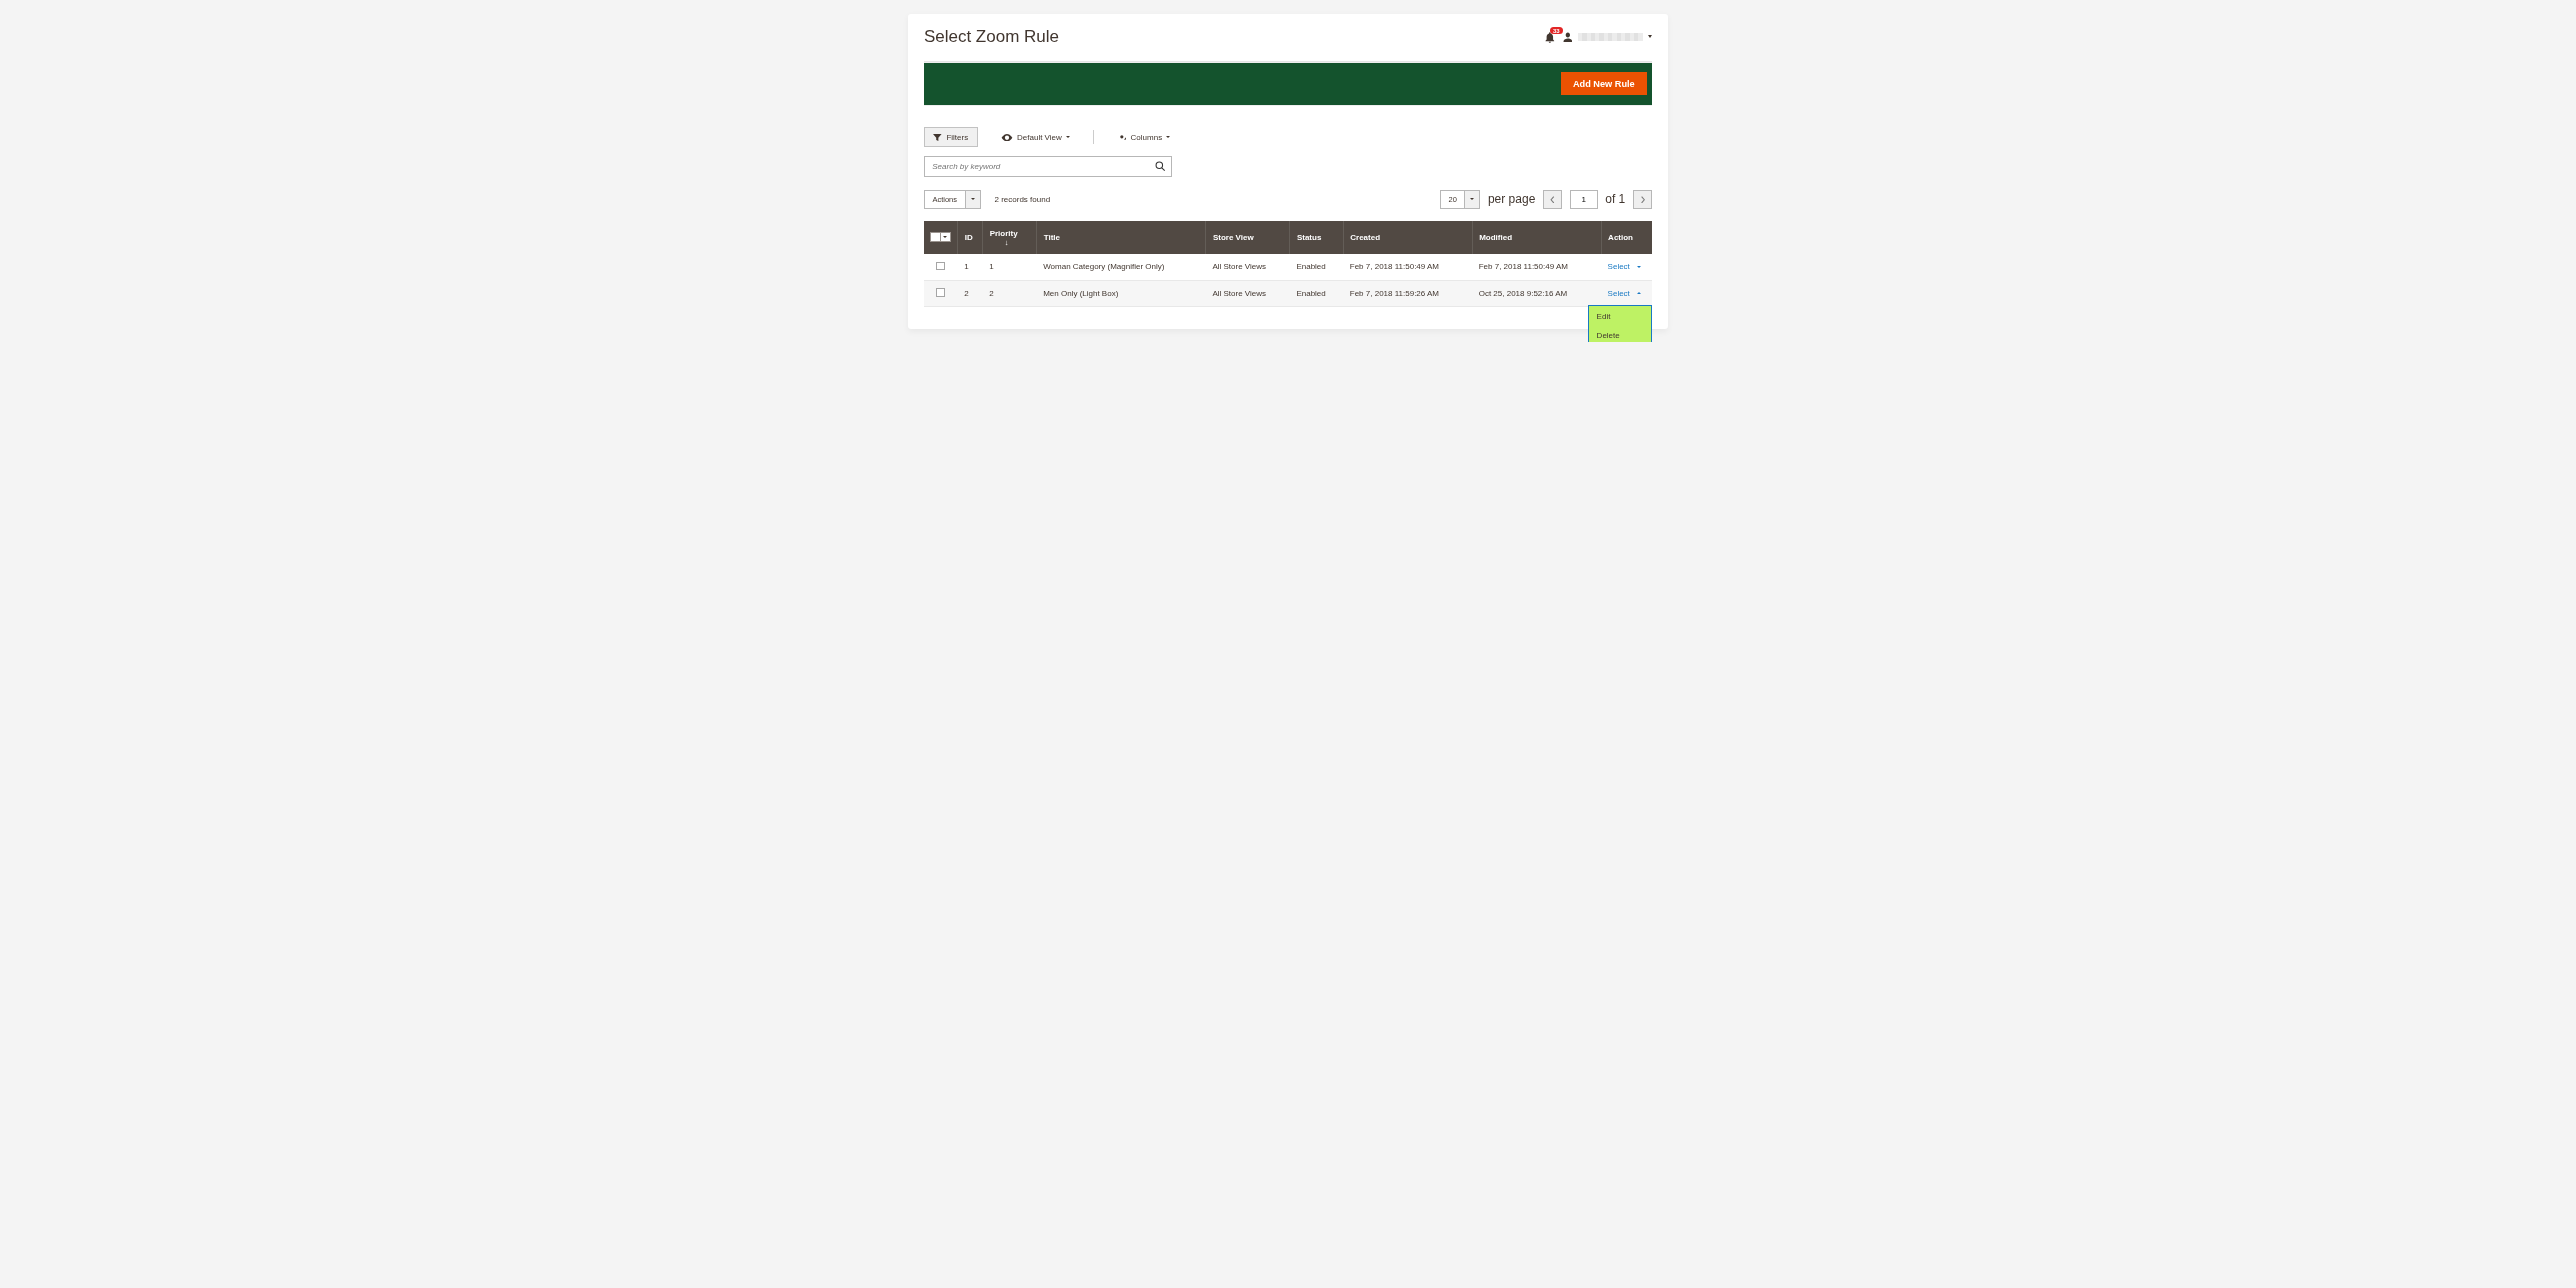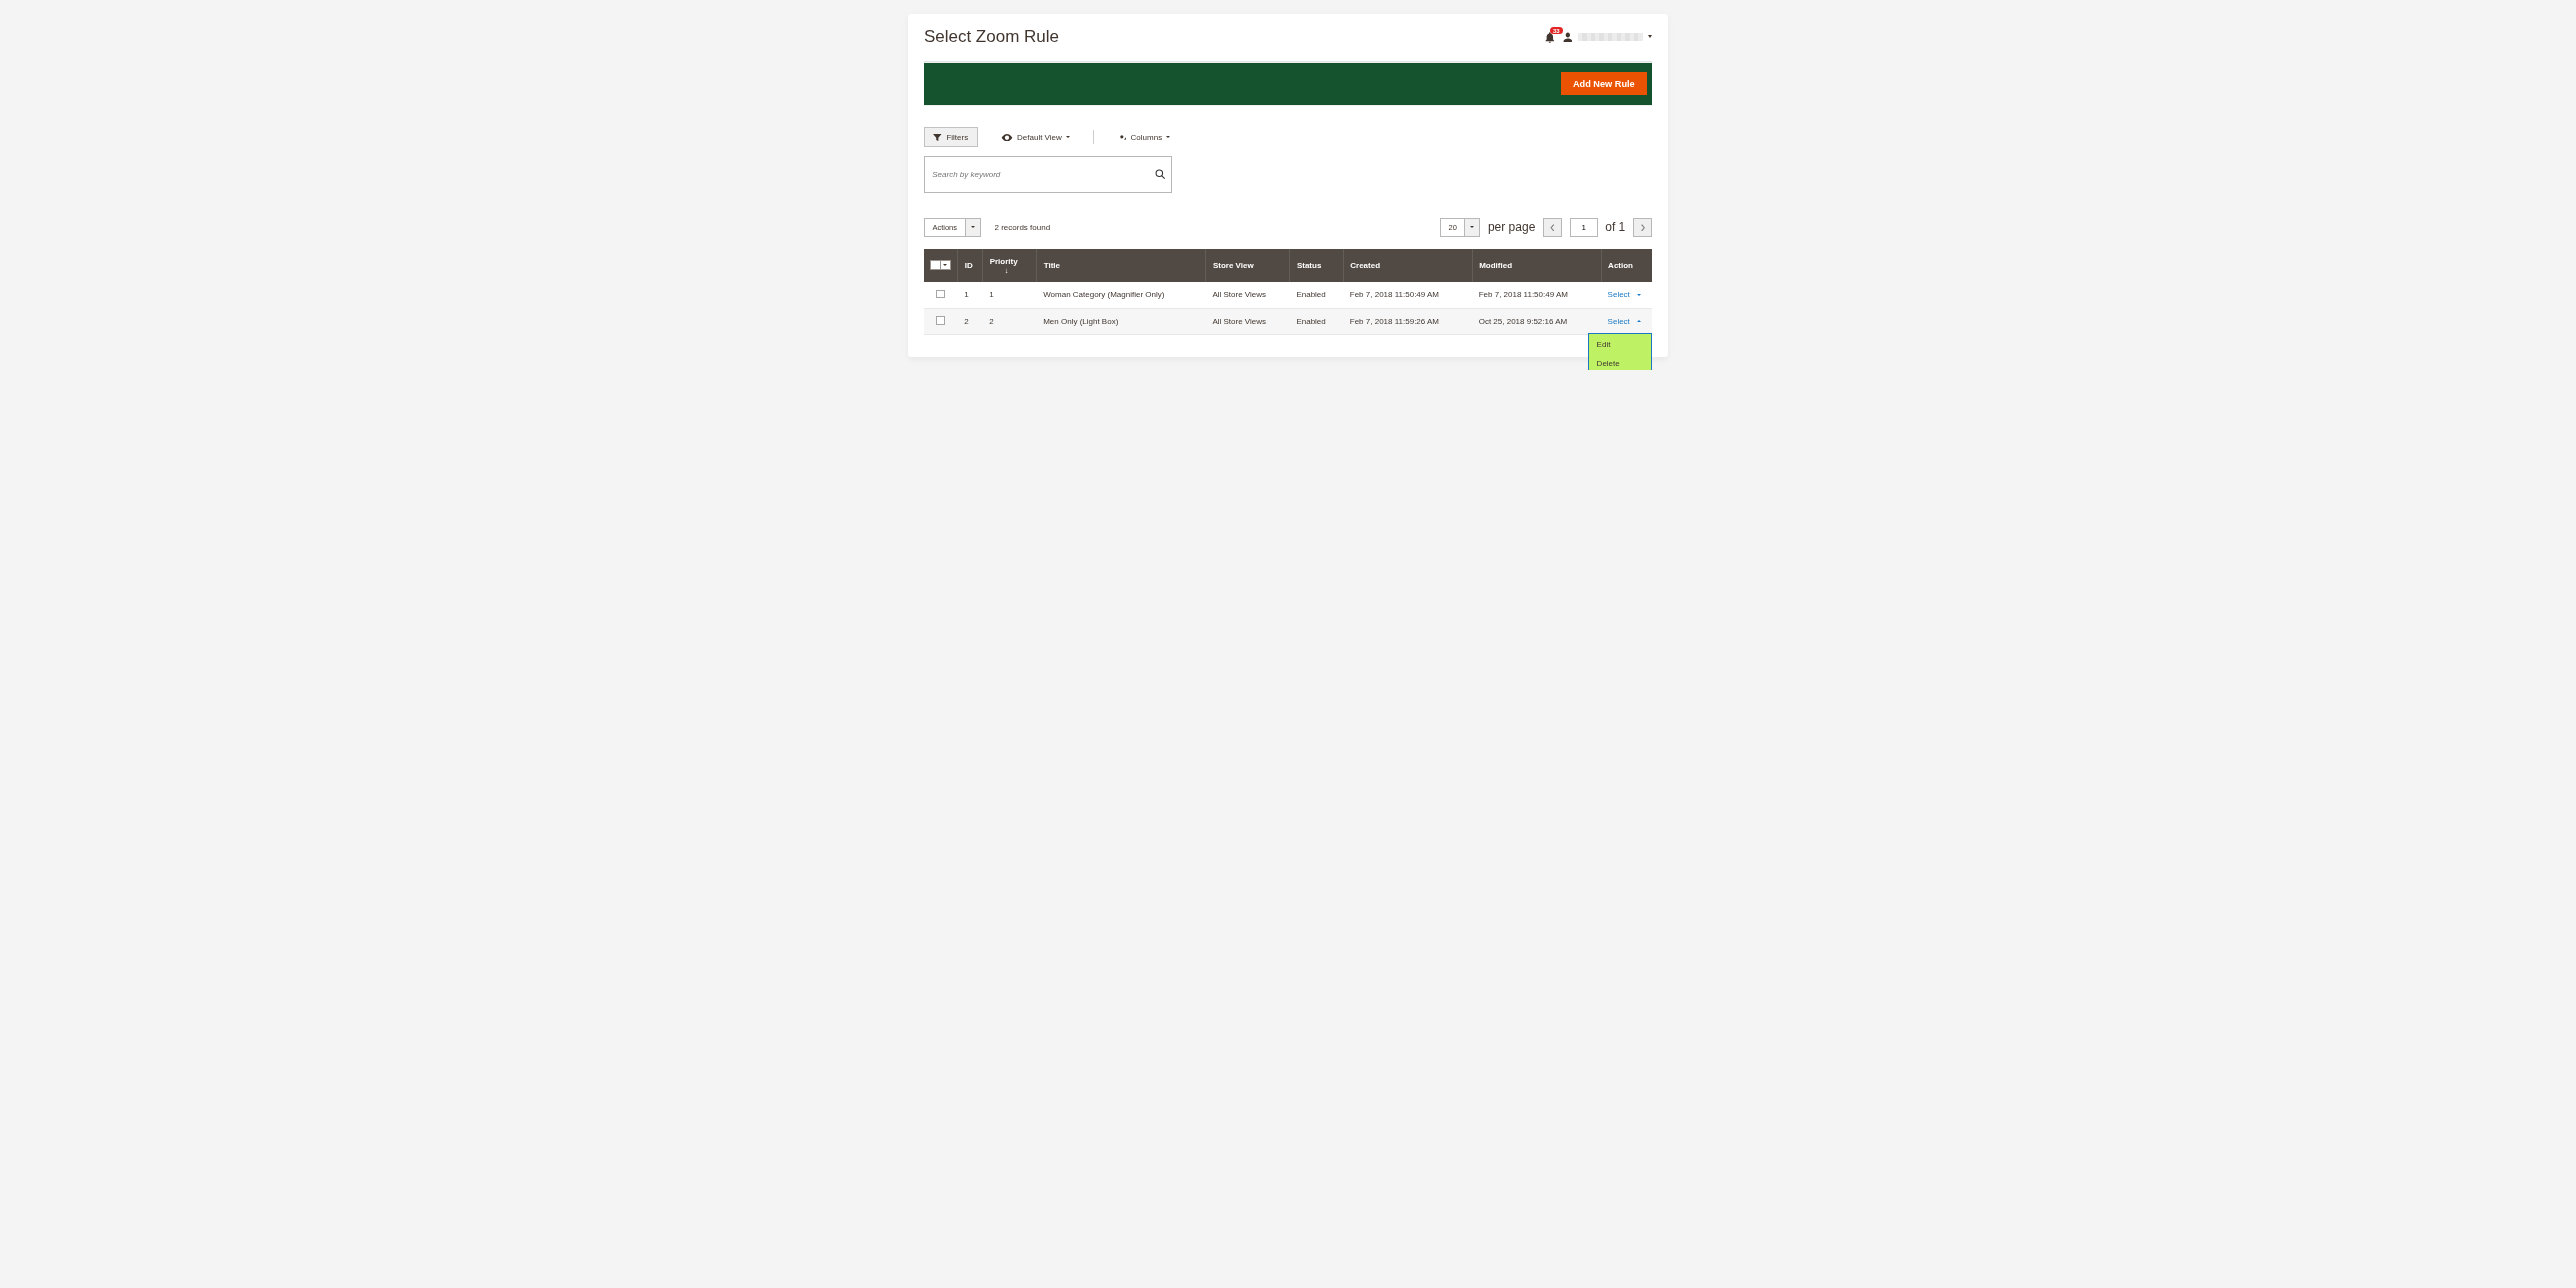--- a/index.html
+++ b/index.html
@@ -136,37 +136,37 @@
     border-right: 2.2px solid transparent;
     border-top: 2.7px solid #1979c3;
   }
   .search-row { margin-top: 8.6px; }
   .search-box {
     display: inline-flex;
     align-items: center;
     border: 0.5px solid #b7b7b7;
     width: 248px;
     max-width: 100%;
-    height: 37px;
+    height: 21px;
     padding: 0 5.4px;
   }
   .search-box input {
     flex: 1;
     border: none;
     outline: none;
     font-size: 8px;
     font-style: italic;
     color: #777;
     background: transparent;
   }
   .grid-controls {
     display: flex;
     align-items: center;
     justify-content: space-between;
-    margin-top: 25px;
+    margin-top: 13px;
     gap: 9.7px;
     flex-wrap: wrap;
   }
   .gc-left { display: flex; align-items: center; gap: 14px; }
   .gc-right { display: flex; align-items: center; gap: 7.5px; }
   .select-like {
     display: inline-flex;
     align-items: stretch;
     border: 0.5px solid #b7b7b7;
     height: 19.4px;

